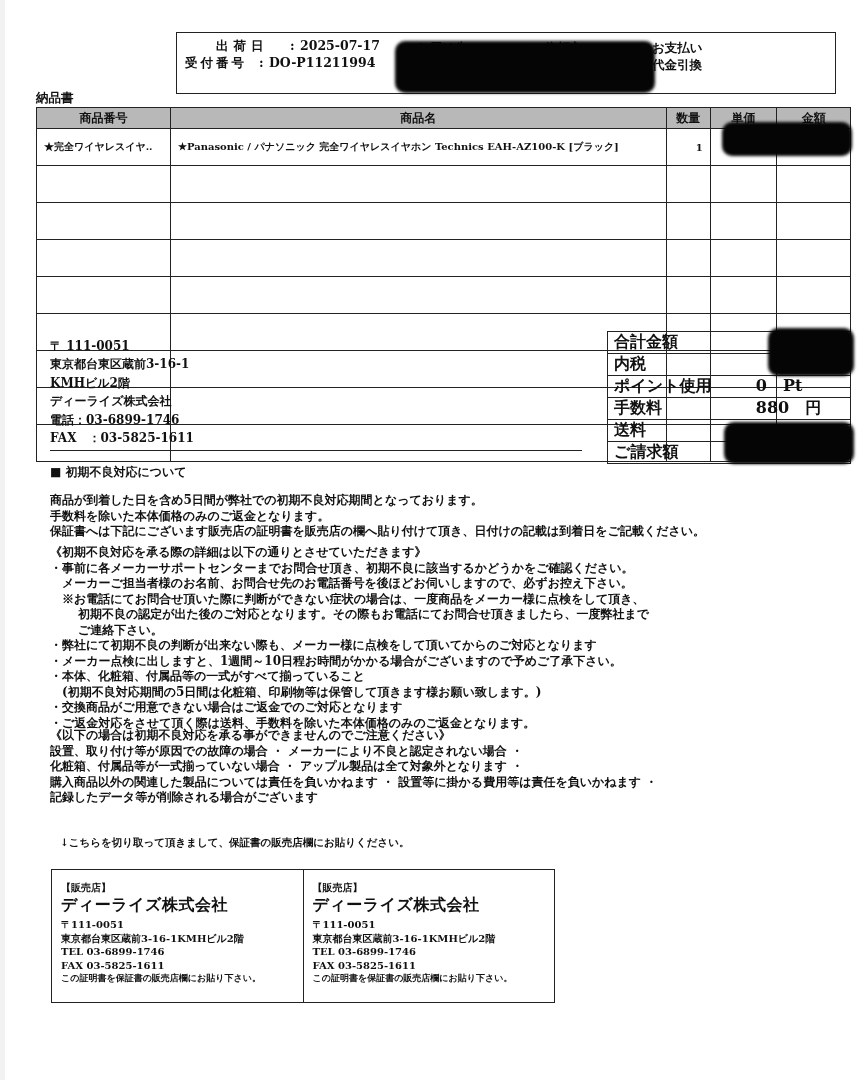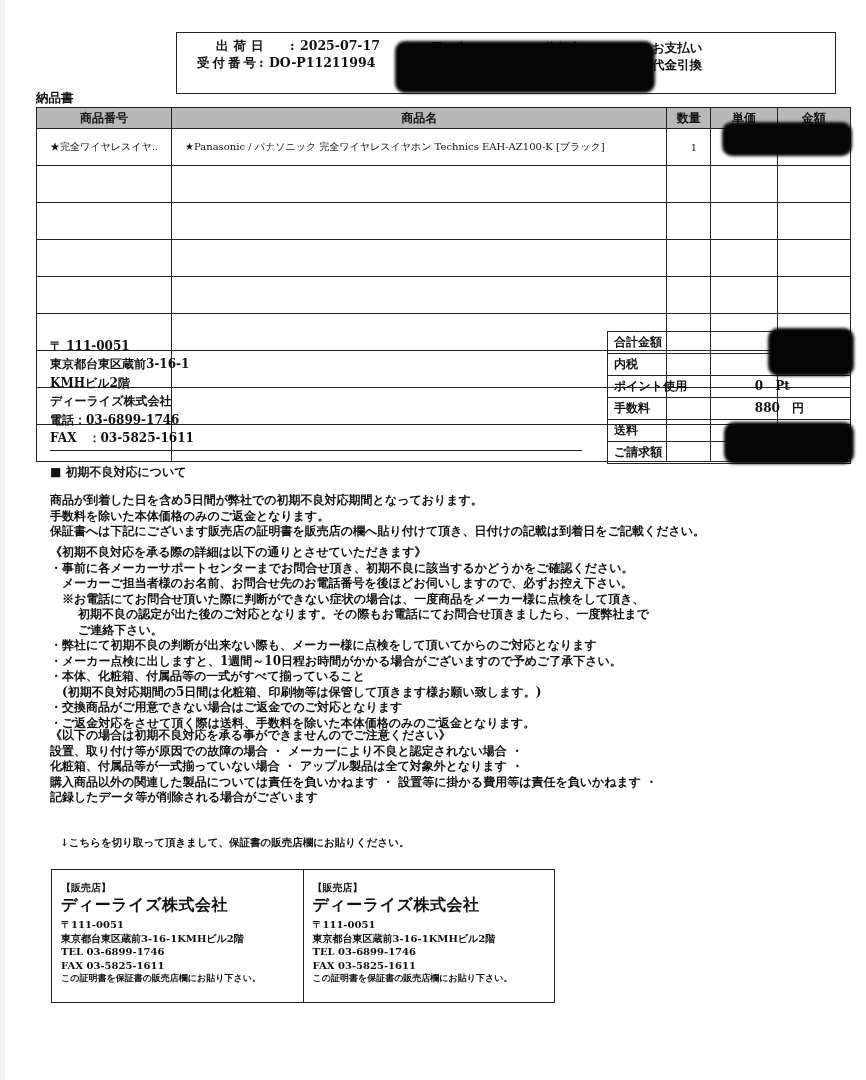--- a/index.html
+++ b/index.html
@@ -31,33 +31,33 @@
   
   table.items {
     position: absolute; left: 36px; top: 107px; width: 815px;
     border-collapse: collapse; font-size: 10px;
   }
   table.items th {
     background: #b8b8b8; font-weight: bold; font-size: 12px;
     border: 1.5px solid #222; height: 21px; text-align: center;
   }
   table.items td {
-    border: 1.5px solid #222; height: 37px; padding: 0 13px;
-    white-space: nowrap; overflow: hidden; font-weight: normal;
+    border: 1.5px solid #222; height: 37px; padding: 0 7px;
+    white-space: nowrap; overflow: hidden; font-weight: bold;
   }
   td.num { text-align: right; }
 
   
   .company { position: absolute; left: 50px; top: 337px; font-size: 12px; font-weight: bold; line-height: 18.4px; }
   .company-rule { position: absolute; left: 50px; top: 450px; width: 532px; border-top: 1.5px solid #222; }
 
   
   table.totals {
     position: absolute; left: 607px; top: 331px; width: 244px;
-    border-collapse: collapse; font-size: 12px; font-weight: bold;
+    border-collapse: collapse; font-size: 16px; font-weight: bold;
   }
   table.totals td { border: 1.5px solid #222; height: 22px; padding: 0 6px; }
   table.totals td.val { border-left: none; }
   table.totals td.lbl { border-right: none; }
 
   
   .section-head { position: absolute; left: 50px; top: 464px; font-size: 12px; font-weight: bold; }
   .policy { position: absolute; left: 50px; font-size: 12px; font-weight: bold; line-height: 15.5px; white-space: nowrap; }
   .policy p { margin: 0; }
   .indent1 { padding-left: 12px; }
@@ -79,21 +79,21 @@
 </head>
 <body>
 
 <div class="page-edge"></div>
 
 <div class="header-box">
   <div class="hb-row" style="top:5px;margin-left:31px;">
     <span class="hb-label">出荷日</span><span class="hb-colon">:</span><span>2025-07-17</span>
   </div>
   <div class="hb-row" style="top:22px;">
-    <span class="hb-label" style="letter-spacing:3px;text-align:right;">受付番号</span><span class="hb-colon">:</span><span>DO-P11211994</span>
+    <span class="hb-label" style="letter-spacing:3px;">受付番号</span><span class="hb-colon">:</span><span>DO-P11211994</span>
   </div>
   <div class="hb-col" style="left:240px;">お届け先</div>
   <div class="hb-col" style="left:355px;">ご依頼主</div>
   <div class="hb-col" style="left:428px; top:40px; font-size:11px;">263</div>
   <div class="redact" style="left:218px; top:8px; width:260px; height:52px;"></div>
   <div class="hb-col" style="left:475px;">お支払い</div>
   <div class="hb-col" style="left:475px; top:23px;">代金引換</div>
 </div>
 
 <div class="doc-title">納品書</div>

